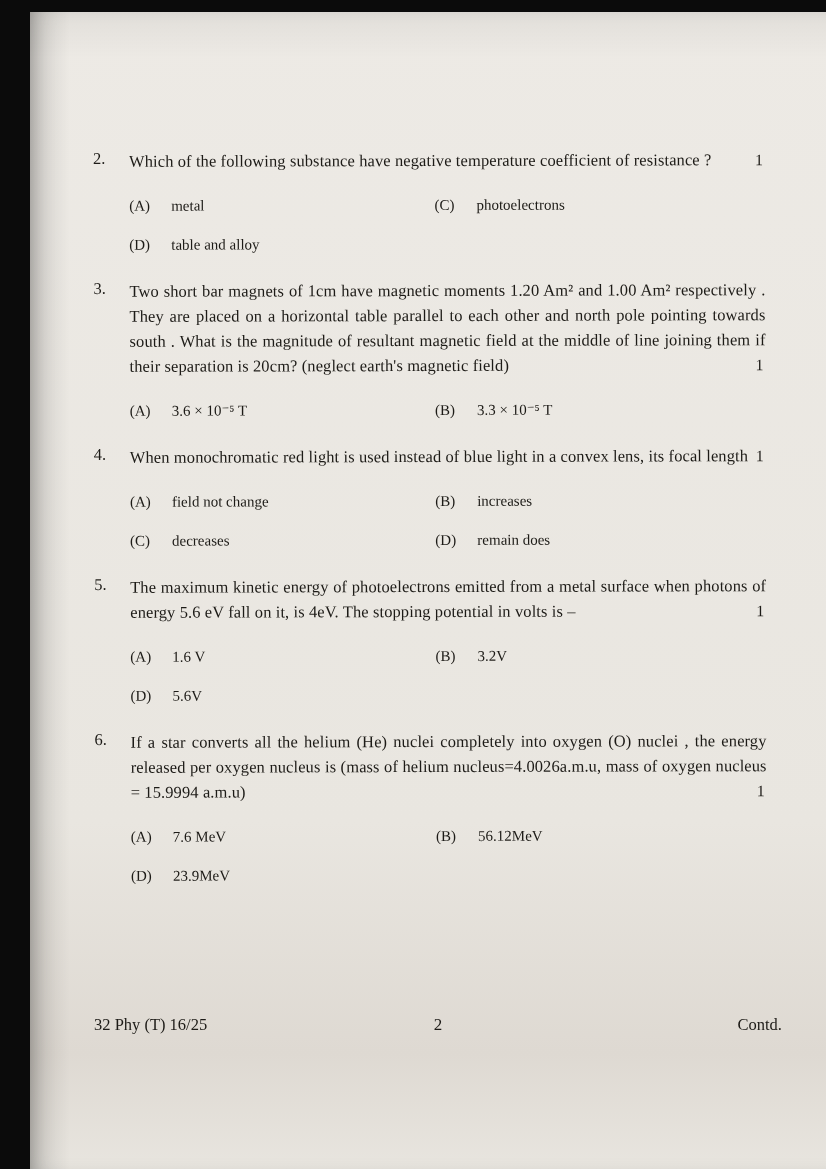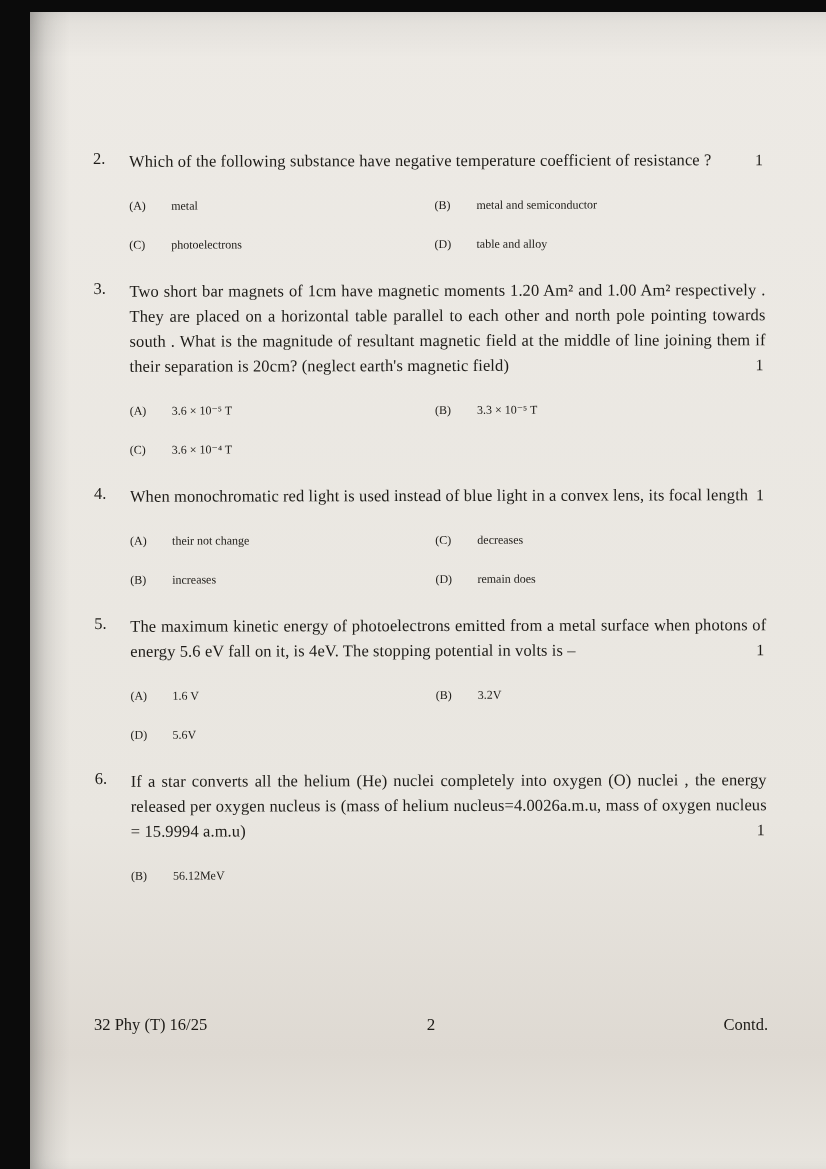--- a/index.html
+++ b/index.html
@@ -43,24 +43,24 @@
   .q-marks {
     position:absolute; right:2px; bottom:0;
     font-size:16px; line-height:25px;
   }
   .q-options {
     display:grid;
     grid-template-columns:48% 52%;
     row-gap:15px;
     margin-top:20px;
   }
-  .opt { font-size:12px; line-height:24px; white-space:nowrap; }
+  .opt { font-size:15px; line-height:24px; white-space:nowrap; }
   .opt-label { display:inline-block; min-width:32px; margin-right:10px; }
   .footer {
-    position:absolute; left:64px; right:58px; top:1003px;
+    position:absolute; left:64px; right:44px; top:1003px;
     display:flex; align-items:flex-start;
     font-size:16.5px;
   }
   .footer .f-left  { flex:1; text-align:left; }
   .footer .f-center{ flex:1; text-align:center; font-size:17px; }
   .footer .f-right { flex:1; text-align:right; }
 </style>
 </head>
 <body>
 
@@ -72,23 +72,20 @@
         <span class="q-num">2.</span>
         <div class="q-textwrap">
           <p class="q-text">Which of the following substance have negative temperature coefficient of resistance ?</p>
           <span class="q-marks">1</span>
         </div>
         <div class="q-options">
           <div class="opt">
             <span class="opt-label">(A)</span><span class="opt-text">metal</span>
           </div>
           <div class="opt">
-            <span class="opt-label">(B)</span><span class="opt-text">metal and semiconductor</span>
-          </div>
-          <div class="opt">
             <span class="opt-label">(C)</span><span class="opt-text">photoelectrons</span>
           </div>
           <div class="opt">
             <span class="opt-label">(D)</span><span class="opt-text">table and alloy</span>
           </div>
         </div>
       </section>
 
       <section class="question">
         <span class="q-num">3.</span>
@@ -96,41 +93,38 @@
           <p class="q-text">Two short bar magnets of 1cm have magnetic moments 1.20 Am² and 1.00 Am² respectively . They are placed on a horizontal table parallel to each other and north pole pointing towards south . What is the magnitude of resultant magnetic field at the middle of line joining them if their separation is 20cm? (neglect earth's magnetic field)</p>
           <span class="q-marks">1</span>
         </div>
         <div class="q-options">
           <div class="opt">
             <span class="opt-label">(A)</span><span class="opt-text">3.6 × 10⁻⁵ T</span>
           </div>
           <div class="opt">
             <span class="opt-label">(B)</span><span class="opt-text">3.3 × 10⁻⁵ T</span>
           </div>
-          <div class="opt">
-            <span class="opt-label">(C)</span><span class="opt-text">3.6 × 10⁻⁴ T</span>
-          </div>
         </div>
       </section>
 
       <section class="question">
         <span class="q-num">4.</span>
         <div class="q-textwrap">
           <p class="q-text">When monochromatic red light is used instead of blue light in a convex lens, its focal length</p>
           <span class="q-marks">1</span>
         </div>
         <div class="q-options">
           <div class="opt">
-            <span class="opt-label">(A)</span><span class="opt-text">their not change</span>
+            <span class="opt-label">(A)</span><span class="opt-text">field not change</span>
+          </div>
+          <div class="opt">
+            <span class="opt-label">(B)</span><span class="opt-text">increases</span>
           </div>
           <div class="opt">
             <span class="opt-label">(C)</span><span class="opt-text">decreases</span>
-          </div>
-          <div class="opt">
-            <span class="opt-label">(B)</span><span class="opt-text">increases</span>
           </div>
           <div class="opt">
             <span class="opt-label">(D)</span><span class="opt-text">remain does</span>
           </div>
         </div>
       </section>
 
       <section class="question">
         <span class="q-num">5.</span>
         <div class="q-textwrap">
@@ -151,21 +145,27 @@
       </section>
 
       <section class="question">
         <span class="q-num">6.</span>
         <div class="q-textwrap">
           <p class="q-text">If a star converts all the helium (He) nuclei completely into oxygen (O) nuclei , the energy released per oxygen nucleus is (mass of helium nucleus=4.0026a.m.u, mass of oxygen nucleus = 15.9994 a.m.u)</p>
           <span class="q-marks">1</span>
         </div>
         <div class="q-options">
           <div class="opt">
+            <span class="opt-label">(A)</span><span class="opt-text">7.6 MeV</span>
+          </div>
+          <div class="opt">
             <span class="opt-label">(B)</span><span class="opt-text">56.12MeV</span>
+          </div>
+          <div class="opt">
+            <span class="opt-label">(D)</span><span class="opt-text">23.9MeV</span>
           </div>
         </div>
       </section>
 
     </div>
 
     <div class="footer">
       <span class="f-left">32 Phy (T) 16/25</span>
       <span class="f-center">2</span>
       <span class="f-right">Contd.</span>

